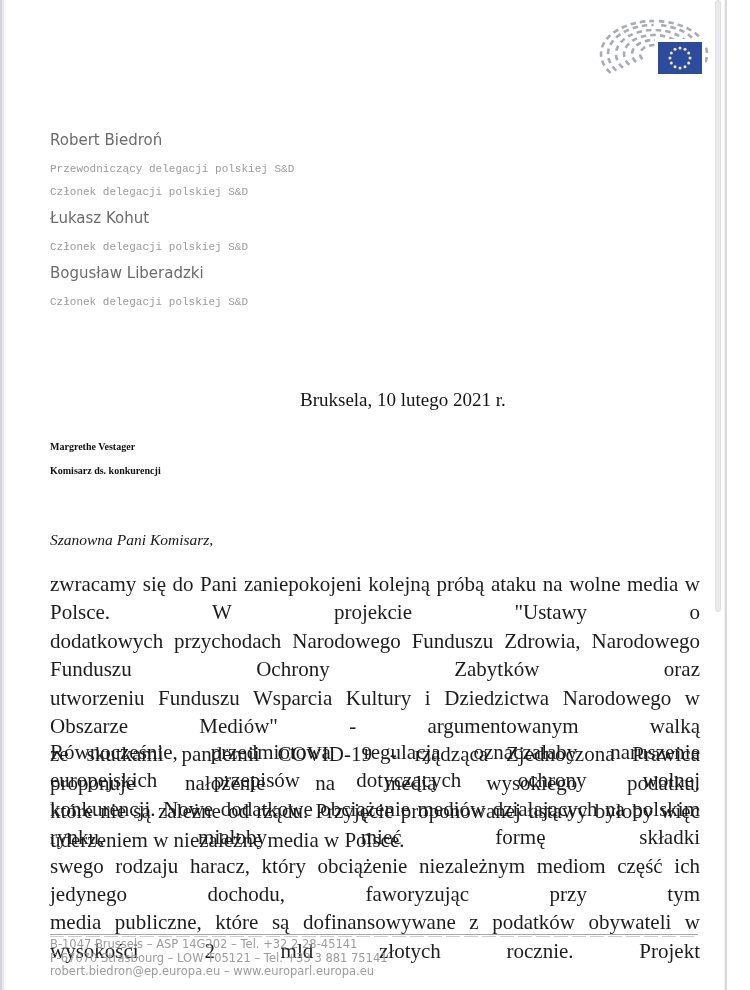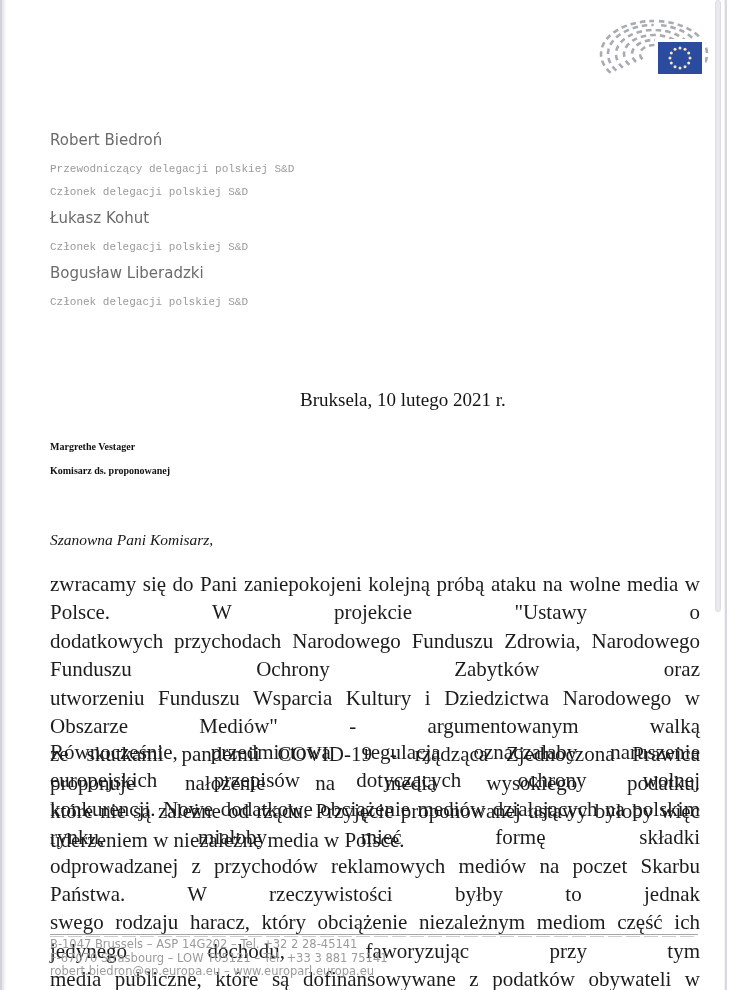--- a/index.html
+++ b/index.html
@@ -136,37 +136,36 @@
     <div>
       <p class="person-name">Bogusław Liberadzki</p>
       <p class="person-role">Członek delegacji polskiej S&amp;D</p>
     </div>
   </div>
 
   <div class="dateline">Bruksela, 10 lutego 2021 r.</div>
 
   <div class="recipient">
     <div>Margrethe Vestager</div>
-    <div>Komisarz ds. proponowanej</div>
+    <div>Komisarz ds. konkurencji</div>
   </div>
 
   <div class="salutation">Szanowna Pani Komisarz,</div>
 
   <div class="para para1">
     <div class="ln">zwracamy się do Pani zaniepokojeni kolejną próbą ataku na wolne media w Polsce. W projekcie "Ustawy o</div>
     <div class="ln">dodatkowych przychodach Narodowego Funduszu Zdrowia, Narodowego Funduszu Ochrony Zabytków oraz</div>
     <div class="ln">utworzeniu Funduszu Wsparcia Kultury i Dziedzictwa Narodowego w Obszarze Mediów" - argumentowanym walką</div>
     <div class="ln">ze skutkami pandemii COVID-19 - rządząca Zjednoczona Prawica proponuje nałożenie na media wysokiego podatku.</div>
     <div class="ln last">które nie są zależne od rządu. Przyjęcie proponowanej ustawy byłoby więc uderzeniem w niezależne media w Polsce.</div>
   </div>
 
   <div class="para para2">
     <div class="ln">Równocześnie, przedmiotowa regulacja oznaczałaby naruszenie europejskich przepisów dotyczących ochrony wolnej</div>
     <div class="ln">konkurencji. Nowe dodatkowe obciążenie mediów działających na polskim rynku, miałoby mieć formę składki</div>
-    <div class="ln">odprowadzanej z przychodów reklamowych mediów na poczet Skarbu Państwa. W rzeczywistości byłby to jednak</div>
     <div class="ln">swego rodzaju haracz, który obciążenie niezależnym mediom część ich jedynego dochodu, faworyzując przy tym</div>
     <div class="ln">media publiczne, które są dofinansowywane z podatków obywateli w wysokości 2 mld złotych rocznie. Projekt</div>
 
   </div>
 
   <div class="footer-rule"></div>
 
   <div class="footer">
     <div>B-1047 Brussels – ASP 14G202 – Tel. +32 2 28-45141</div>
     <div>F-67070 Strasbourg – LOW T05121 – Tel. +33 3 881 75141</div>

